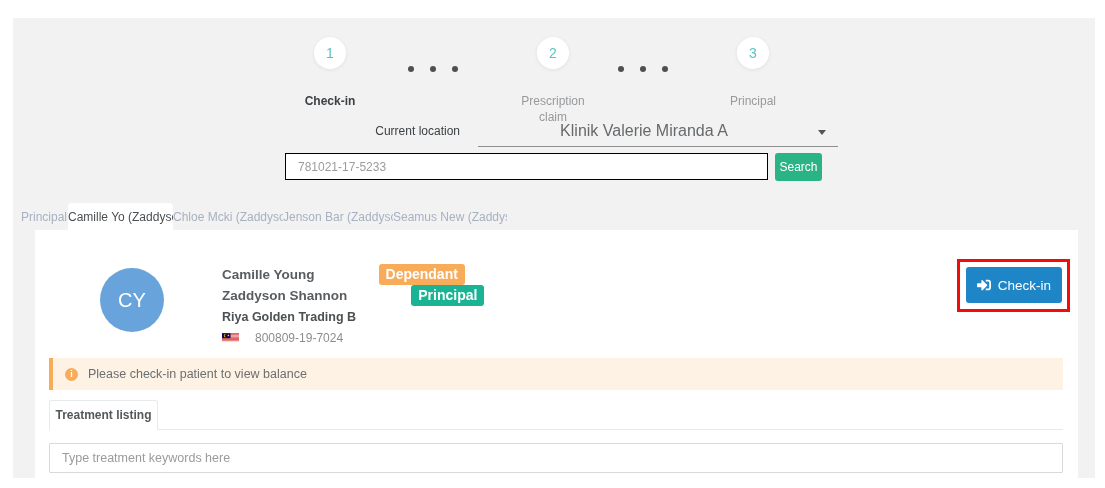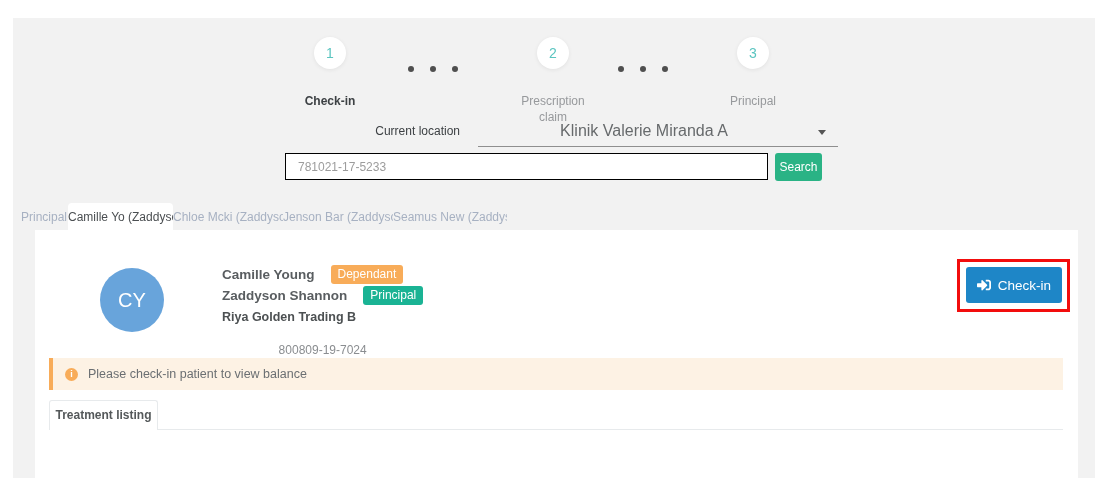--- a/index.html
+++ b/index.html
@@ -48,26 +48,26 @@
   .content-panel { position:absolute; left:35px; top:230px; width:1043px; height:248px;
     background:#ffffff; }
 
   .avatar { position:absolute; left:100px; top:268px; width:64px; height:64px;
     border-radius:50%; background:#68a4db; color:#ffffff; font-size:20px;
     line-height:64px; text-align:center; }
 
   .pinfo { position:absolute; left:222px; top:264px; }
   .pinfo .row { height:21px; display:flex; align-items:center; gap:16px; }
   .pname { font-size:13.5px; color:#595d60; font-weight:600; }
-  .badge { display:inline-block; font-size:12px; font-weight:normal; color:#fff;
-    padding:2px 7px; border-radius:3px; line-height:1.2; }
+  .badge { display:inline-block; font-size:14px; font-weight:bold; color:#fff;
+    padding:2px 7px; border-radius:3px; line-height:1.2;margin-left:48px; }
   .badge.orange { background:#f8ac59; }
   .badge.green { background:#1ab394; }
   .company { font-size:12.5px; font-weight:bold; color:#4c5052; }
-  .nric-row { gap:5px;flex-direction:column; }
+  .nric-row { gap:5px; }
   .nric { font-size:12px; color:#8a8d90; }
 
   .red-annotation { position:absolute; left:957px; top:259px; width:113px; height:53px;
     border:3px solid #f20d0d; pointer-events:none; }
   .checkin-btn { position:absolute; left:966px; top:267px; width:96px; height:36px;
     background:#1e86c7; border:none; border-radius:3px; color:#fff; font-size:13.5px;
     cursor:pointer; display:flex; align-items:center; justify-content:center; gap:7px;
     font-family:"Liberation Sans", sans-serif; }
   .checkin-btn svg { width:14px; height:14px; fill:#ffffff; }
 
@@ -174,13 +174,14 @@
   </button>
   <div class="red-annotation"></div>
 
   <div class="notice">
     <span class="info-icon">i</span>
     <span class="notice-text">Please check-in patient to view balance</span>
   </div>
 
   <div class="ttab-line"></div>
   <div class="ttab">Treatment listing</div>
+  <input class="treatment-input" type="text" placeholder="Type treatment keywords here" style="">
 </div>
 
 </body></html>

